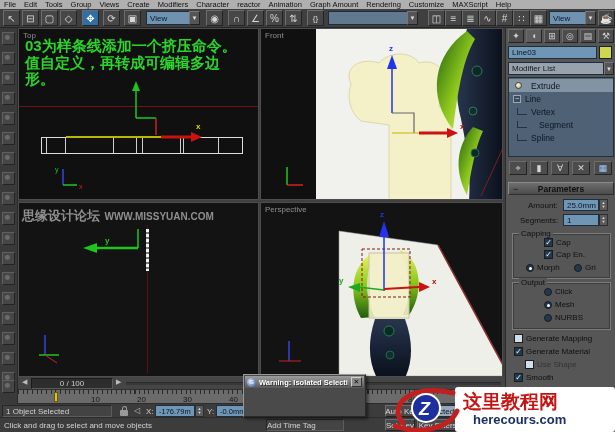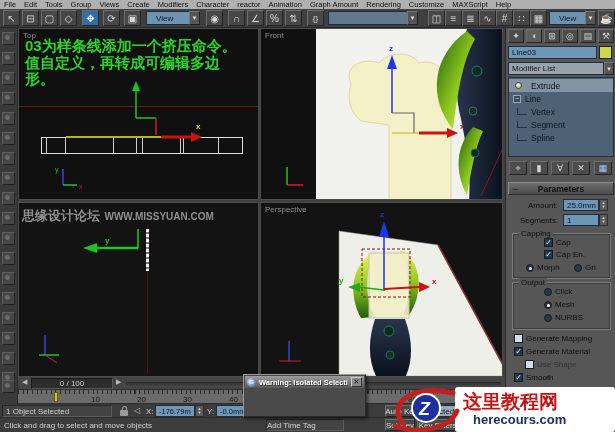--- a/index.html
+++ b/index.html
@@ -8,21 +8,21 @@
   .abs{position:absolute;box-sizing:border-box;}
   
   #menubar{left:0;top:0;width:615px;height:9px;background:#b0b0b0;display:flex;align-items:center;padding-left:4px;gap:8px;}
   .mitem{font-size:7.5px;color:#0e0e0e;white-space:nowrap;}
   
   #toolbar{left:0;top:9px;width:615px;height:19px;background:#3f3f3f;border-bottom:1px solid #262626;}
   .tbtn{position:absolute;top:1px;width:17px;height:16px;display:flex;align-items:center;justify-content:center;
     font-size:10px;color:#d8d8d8;background:#474747;border:1px solid;border-color:#6d6d6d #242424 #242424 #6d6d6d;box-sizing:border-box;}
   .tbtn.active{background:#2f6ea6;color:#fff;}
   .dd{position:absolute;height:14px;background:#6e92b0;color:#0a1a2a;font-size:8px;display:flex;align-items:center;
-    padding:0 9px;border:1px solid #1c2c3c;box-sizing:border-box;}
+    padding:0 3px;border:1px solid #1c2c3c;box-sizing:border-box;}
   .ddarrow{position:absolute;right:-11px;top:-1px;width:11px;height:14px;background:#555;border:1px solid;
     border-color:#777 #222 #222 #777;color:#ddd;font-size:6px;display:flex;align-items:center;justify-content:center;box-sizing:border-box;}
   
   #leftbar{left:0;top:28px;width:18px;height:376px;background:#3a3a3a;border-right:1px solid #2a2a2a;}
   .licon{position:absolute;left:2px;width:13px;height:13px;background:#464646 radial-gradient(circle at 40% 40%,#6a6a6a 0 2px,transparent 3px);
     border:1px solid;border-color:#606060 #242424 #242424 #606060;box-sizing:border-box;}
   
   .vp{position:absolute;background:#101010;border:1px solid #4d4d4d;box-sizing:border-box;overflow:hidden;}
   .vp-label{position:absolute;top:2px;left:4px;font-size:8px;color:#8f8f8f;z-index:5;}
   .annot{position:absolute;left:6px;top:9px;font-size:15px;font-weight:bold;line-height:16.5px;color:#2bd42b;white-space:nowrap;z-index:4;}
@@ -302,21 +302,21 @@
       <div class="srow" style="top:1px;background:#8294a4">
         <span class="abs" style="left:6px;width:7px;height:7px;border-radius:50%;background:radial-gradient(circle at 35% 35%,#fffbe0,#c0aa50);border:1px solid #444"></span>
         <span style="margin-left:22px">Extrude</span>
       </div>
       <div class="srow" style="top:27px">
         <span class="abs" style="left:8px;width:10px;height:7px;border-left:1px solid #24313e;border-bottom:1px solid #24313e"></span>
         <span style="margin-left:22px">Vertex</span>
       </div>
       <div class="srow" style="top:40px">
         <span class="abs" style="left:8px;width:10px;height:7px;border-left:1px solid #24313e;border-bottom:1px solid #24313e"></span>
-        <span style="margin-left:22px">Segment</span>
+        <span style="margin-left:30px">Segment</span>
       </div>
       <div class="srow" style="top:53px">
         <span class="abs" style="left:8px;width:10px;height:7px;border-left:1px solid #24313e;border-bottom:1px solid #24313e"></span>
         <span style="margin-left:22px">Spline</span>
       </div>
     </div>
 
     <span class="stool" style="left:3px;top:133px">⌖</span>
     <span class="stool" style="left:24px;top:133px">▮</span>
     <span class="stool" style="left:45px;top:133px">∀</span>

